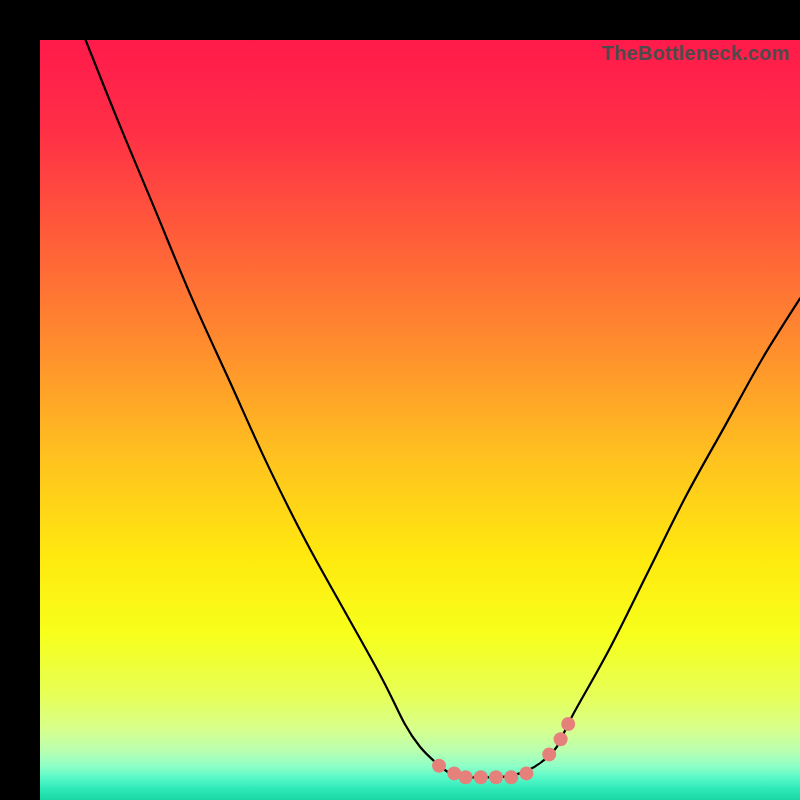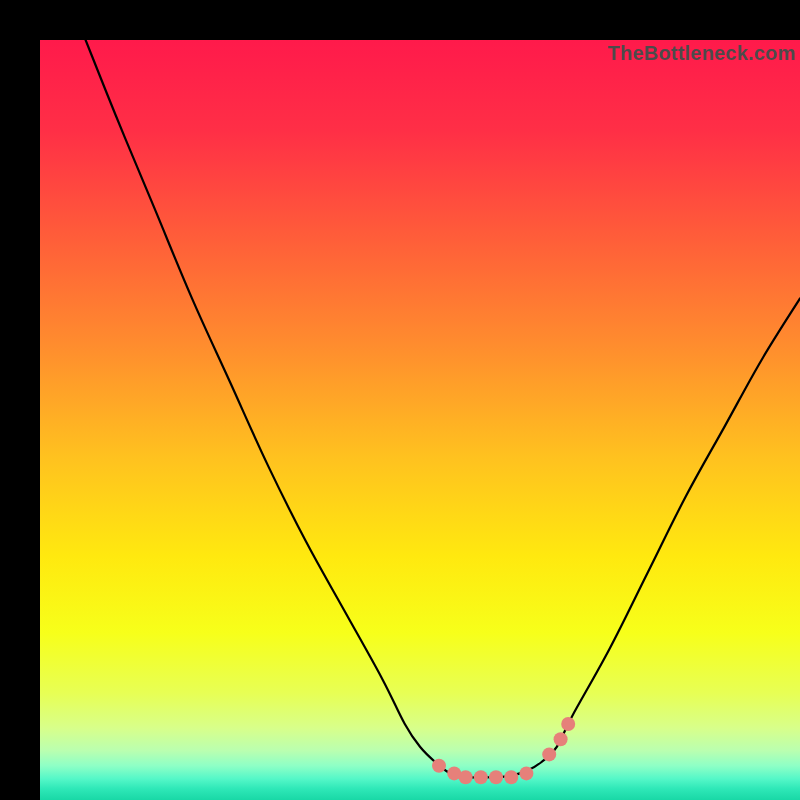--- a/index.html
+++ b/index.html
@@ -26,21 +26,21 @@
     overflow: hidden;
   }
   .gradient {
     position: absolute;
     top: 0; left: 0;
     width: 100%; height: 100%;
   }
   .watermark {
     position: absolute;
     top: 2px;
-    right: 4px;
+    right: 10px;
     color: #4b4b4b;
     font-size: 20px;
     font-weight: 600;
     letter-spacing: 0.2px;
     user-select: none;
   }
   svg.curve {
     position: absolute;
     top: 0; left: 0;
     width: 760px; height: 760px;

